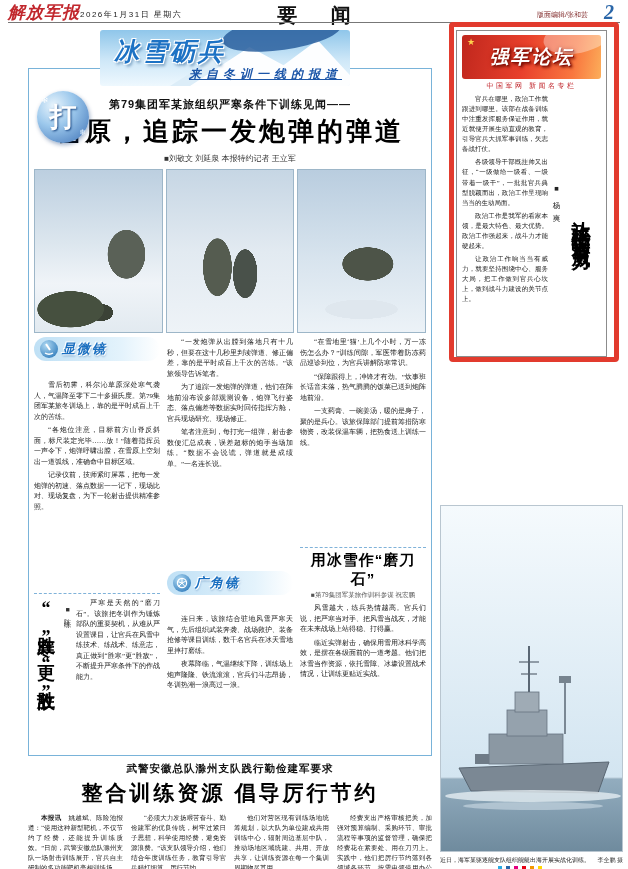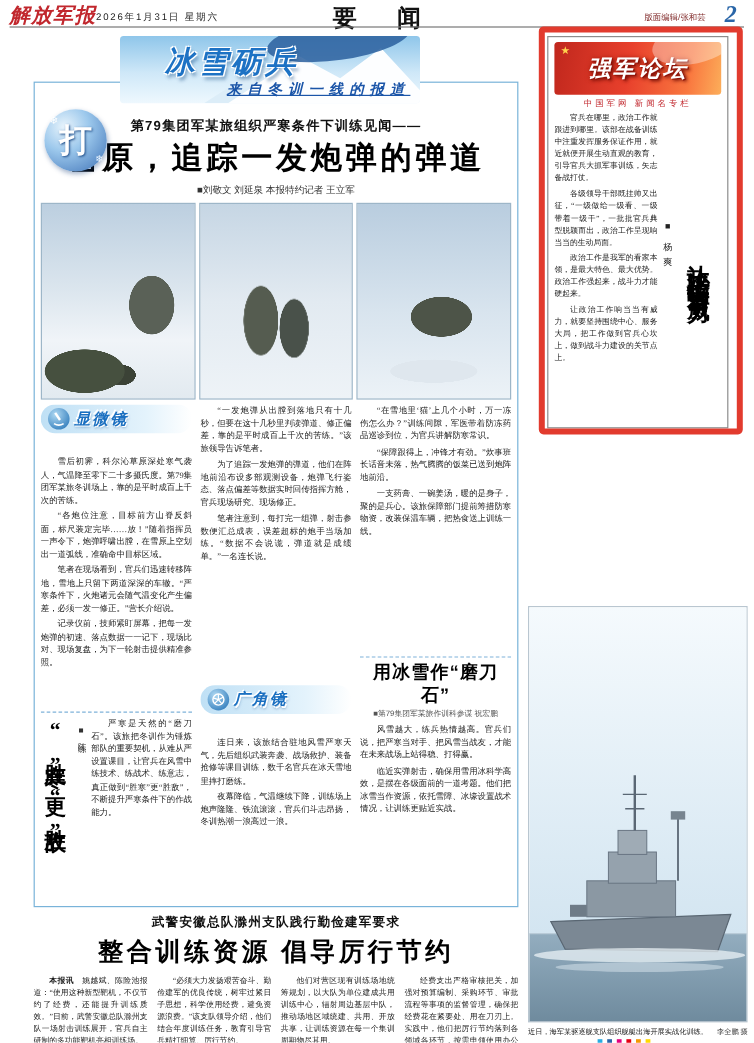--- a/index.html
+++ b/index.html
@@ -25,21 +25,21 @@
                 background:linear-gradient(180deg,#8fc6ea 0%,#cfe8f8 55%,#eef8fe 100%);
                 overflow:hidden; border-radius:3px; }
   .mtn1 { position:absolute; right:-10px; bottom:0; width:170px; height:46px; background:#fdfeff;
           clip-path:polygon(0 100%,35% 15%,55% 55%,75% 0,100% 100%); }
   .mtn2 { position:absolute; right:60px; bottom:0; width:120px; height:34px; background:#dcedf8;
           clip-path:polygon(0 100%,40% 10%,100% 100%); }
   .swoosh { position:absolute; right:8px; top:-14px; width:120px; height:34px; background:#2a5f9e;
             border-radius:50%; transform:rotate(-8deg); opacity:.85; }
   .ice-title { position:absolute; left:14px; top:5px; font:italic 900 25px "Liberation Sans",sans-serif;
                color:#1d72c4; letter-spacing:3px;
-               text-shadow:1px 1px 0 #fff,-1px -1px 0 #fff,1px -1px 0 #fff,-1px 1px 0 #fff,2px 3px 3px rgba(0,60,120,.45);margin-left:23px; }
+               text-shadow:1px 1px 0 #fff,-1px -1px 0 #fff,1px -1px 0 #fff,-1px 1px 0 #fff,2px 3px 3px rgba(0,60,120,.45); }
   .ice-sub { position:absolute; right:8px; bottom:3px; font:italic 700 12px "Liberation Serif",serif;
              color:#1b55a8; letter-spacing:5px;text-decoration:underline; }
   .kicker { margin-top:24px; text-align:center; font-size:11px; font-weight:700; color:#111; letter-spacing:1px; }
   .headline { text-align:center; font-size:26px; font-weight:900; letter-spacing:3px; color:#000; margin-top:2px; }
   .byline { text-align:center; font-size:8px; color:#333; margin-top:4px; }
   .badge { position:absolute; left:8px; top:22px; width:52px; height:52px; border-radius:50%;
            background:radial-gradient(circle at 32% 28%,#e8f4fc 0%,#9cc8ec 40%,#3b6fb5 100%);
            display:flex; align-items:center; justify-content:center; z-index:4;
            box-shadow:1px 2px 4px rgba(20,60,120,.4); }
   .badge span { color:#fff; font-size:27px; font-weight:900; font-family:"Liberation Serif",serif;
@@ -176,21 +176,20 @@
             <svg width="12" height="12" viewBox="0 0 12 12">
                 <line x1="3" y1="1" x2="7" y2="7" stroke="#fff" stroke-width="2"></line>
                 <path d="M2 10 q4 2.5 8 0" stroke="#fff" stroke-width="1.4" fill="none"></path>
               </svg>
           </span>
           <span class="sec-label">显微镜</span>
         </div>
         <div class="bt fillA">
           <p>雪后初霁，科尔沁草原深处寒气袭人，气温降至零下二十多摄氏度。第79集团军某旅冬训场上，靠的是平时成百上千次的苦练。</p>
           <p>“各炮位注意，目标前方山脊反斜面，标尺装定完毕……放！”随着指挥员一声令下，炮弹呼啸出膛，在雪原上空划出一道弧线，准确命中目标区域。</p>
-          <p>笔者在现场看到，官兵们迅速转移阵地，雪地上只留下两道深深的车辙。“严寒条件下，火炮诸元会随气温变化产生偏差，必须一发一修正。”营长介绍说。</p>
           <p>记录仪前，技师紧盯屏幕，把每一发炮弹的初速、落点数据一一记下，现场比对、现场复盘，为下一轮射击提供精准参照。</p>
         </div>
         <div class="quote-block">
           <span class="quote-v">“胜寒”更“胜敌”</span>
           <span class="quote-author">■陈 练</span>
           <div class="quote-side bt">
             <p>严寒是天然的“磨刀石”。该旅把冬训作为锤炼部队的重要契机，从难从严设置课目，让官兵在风雪中练技术、练战术、练意志，真正做到“胜寒”更“胜敌”，不断提升严寒条件下的作战能力。</p>
           </div>
         </div>
       </div>

